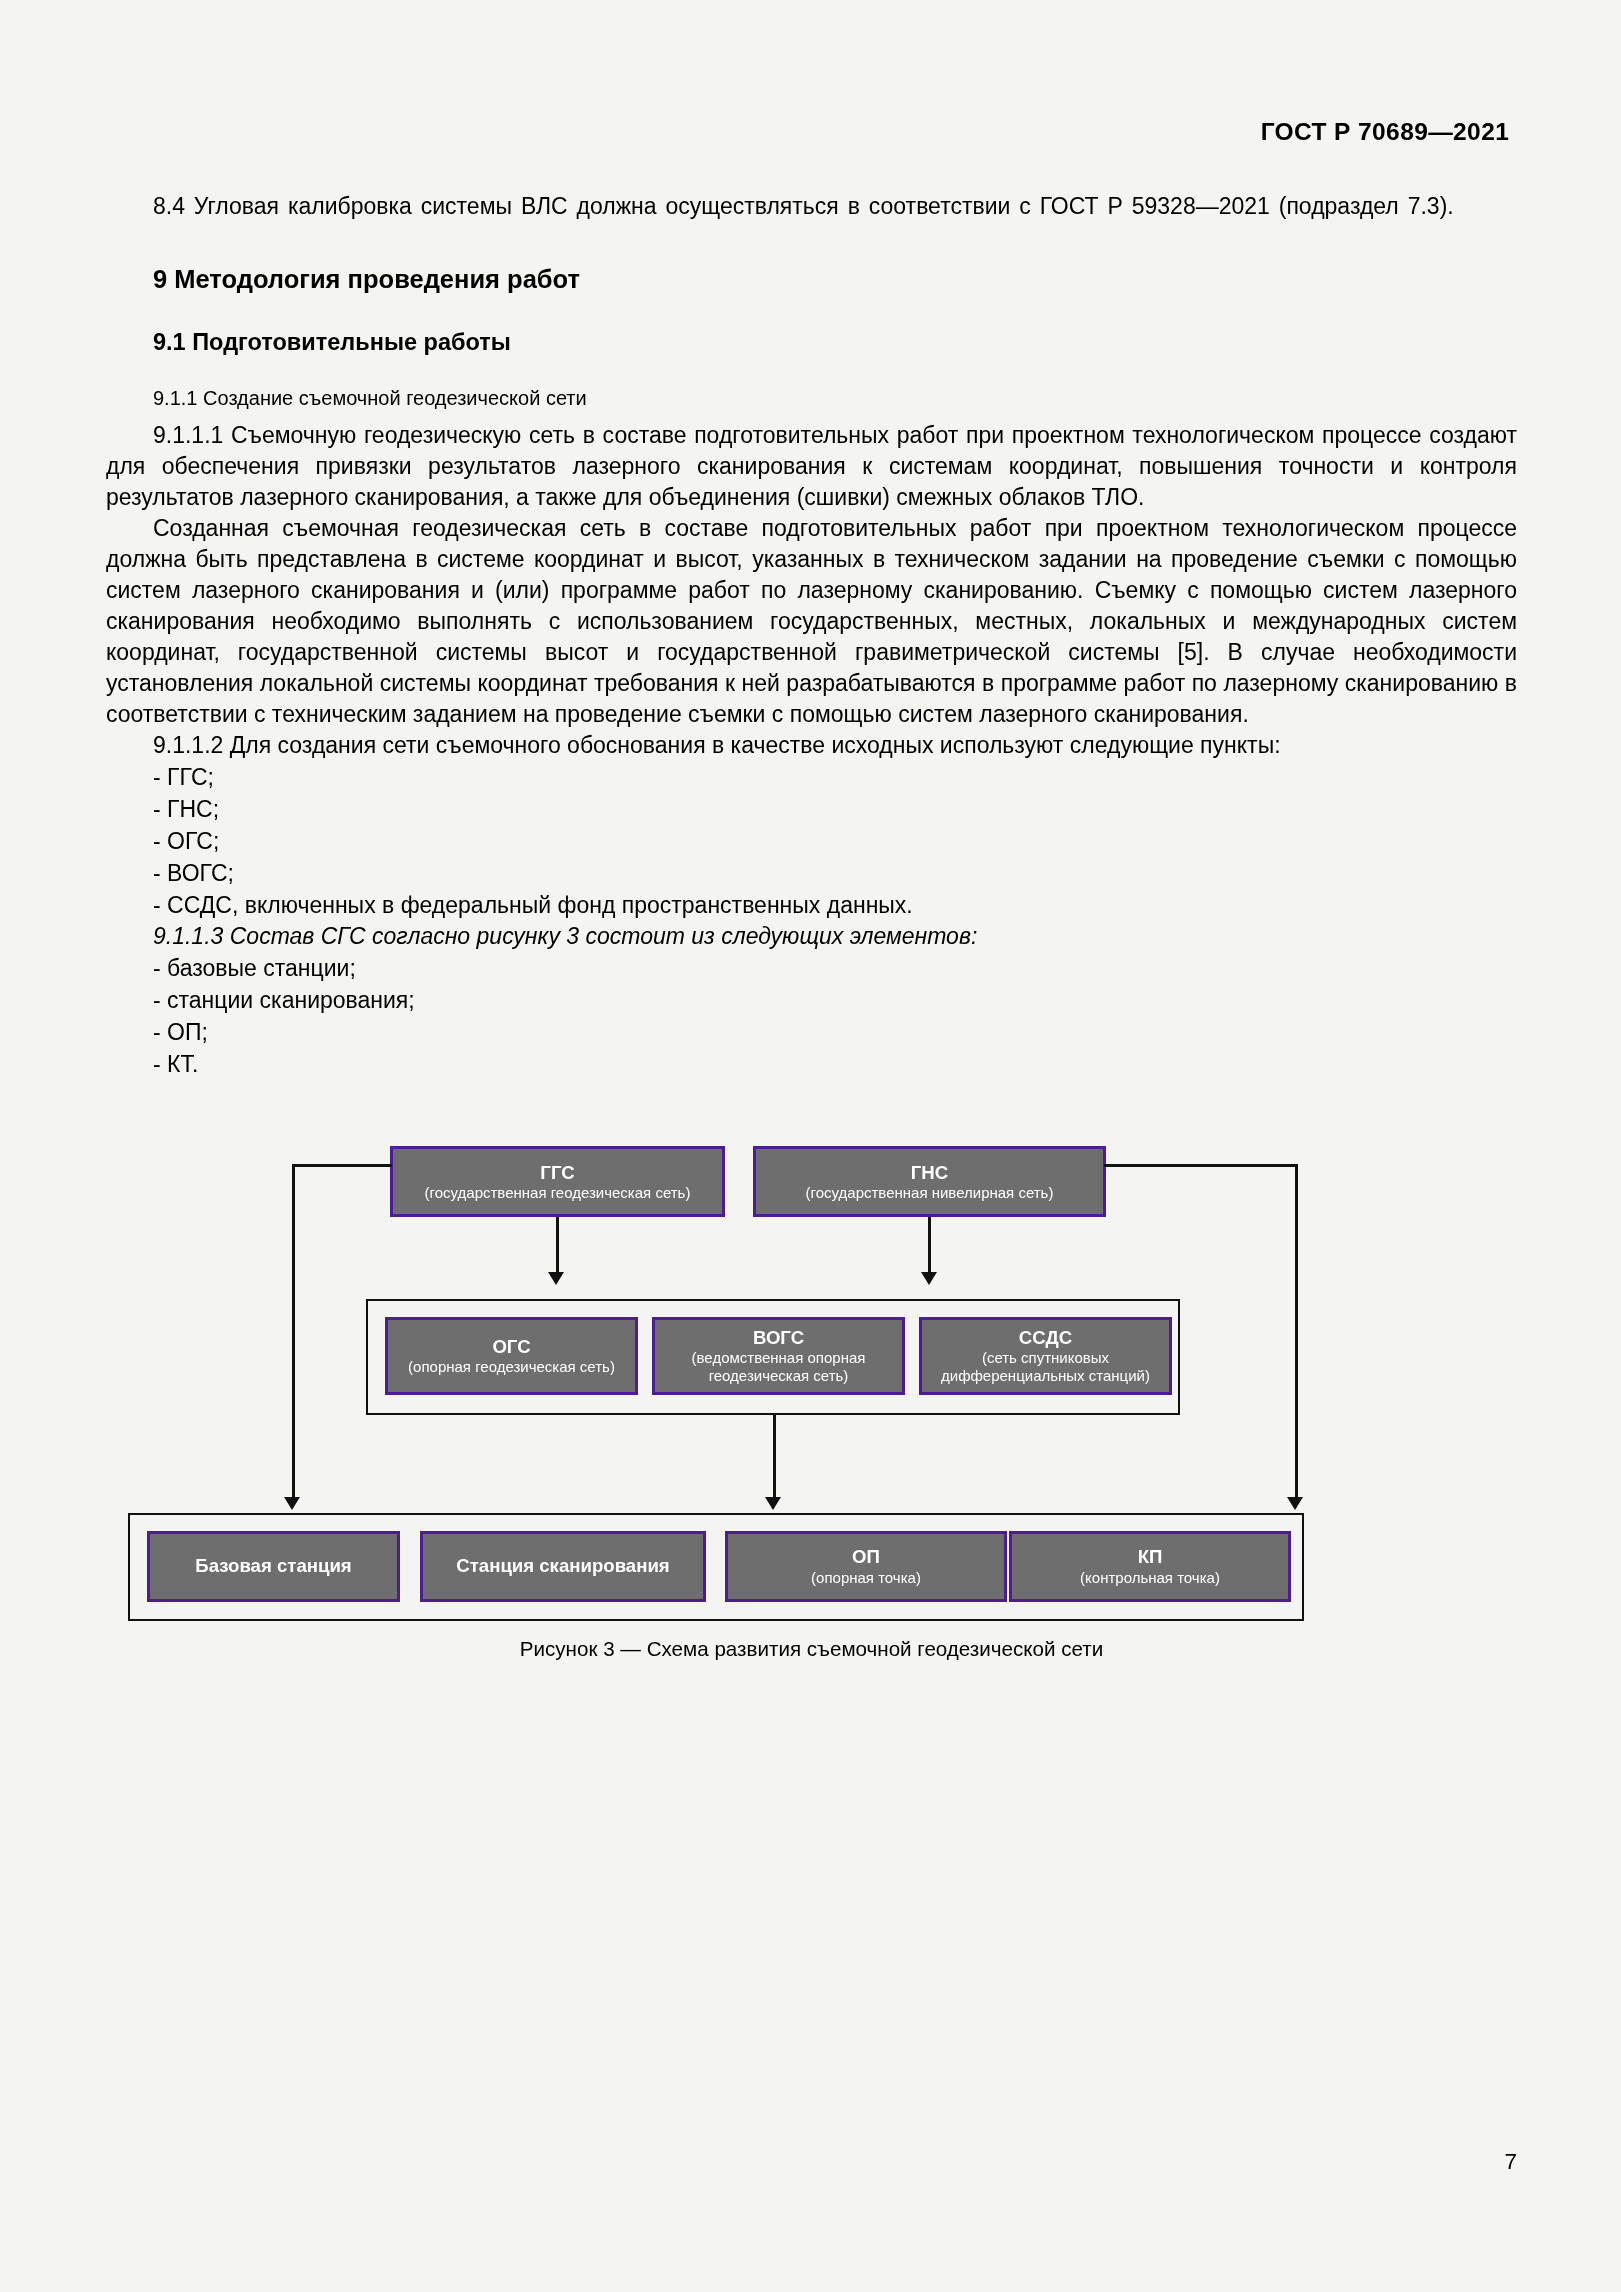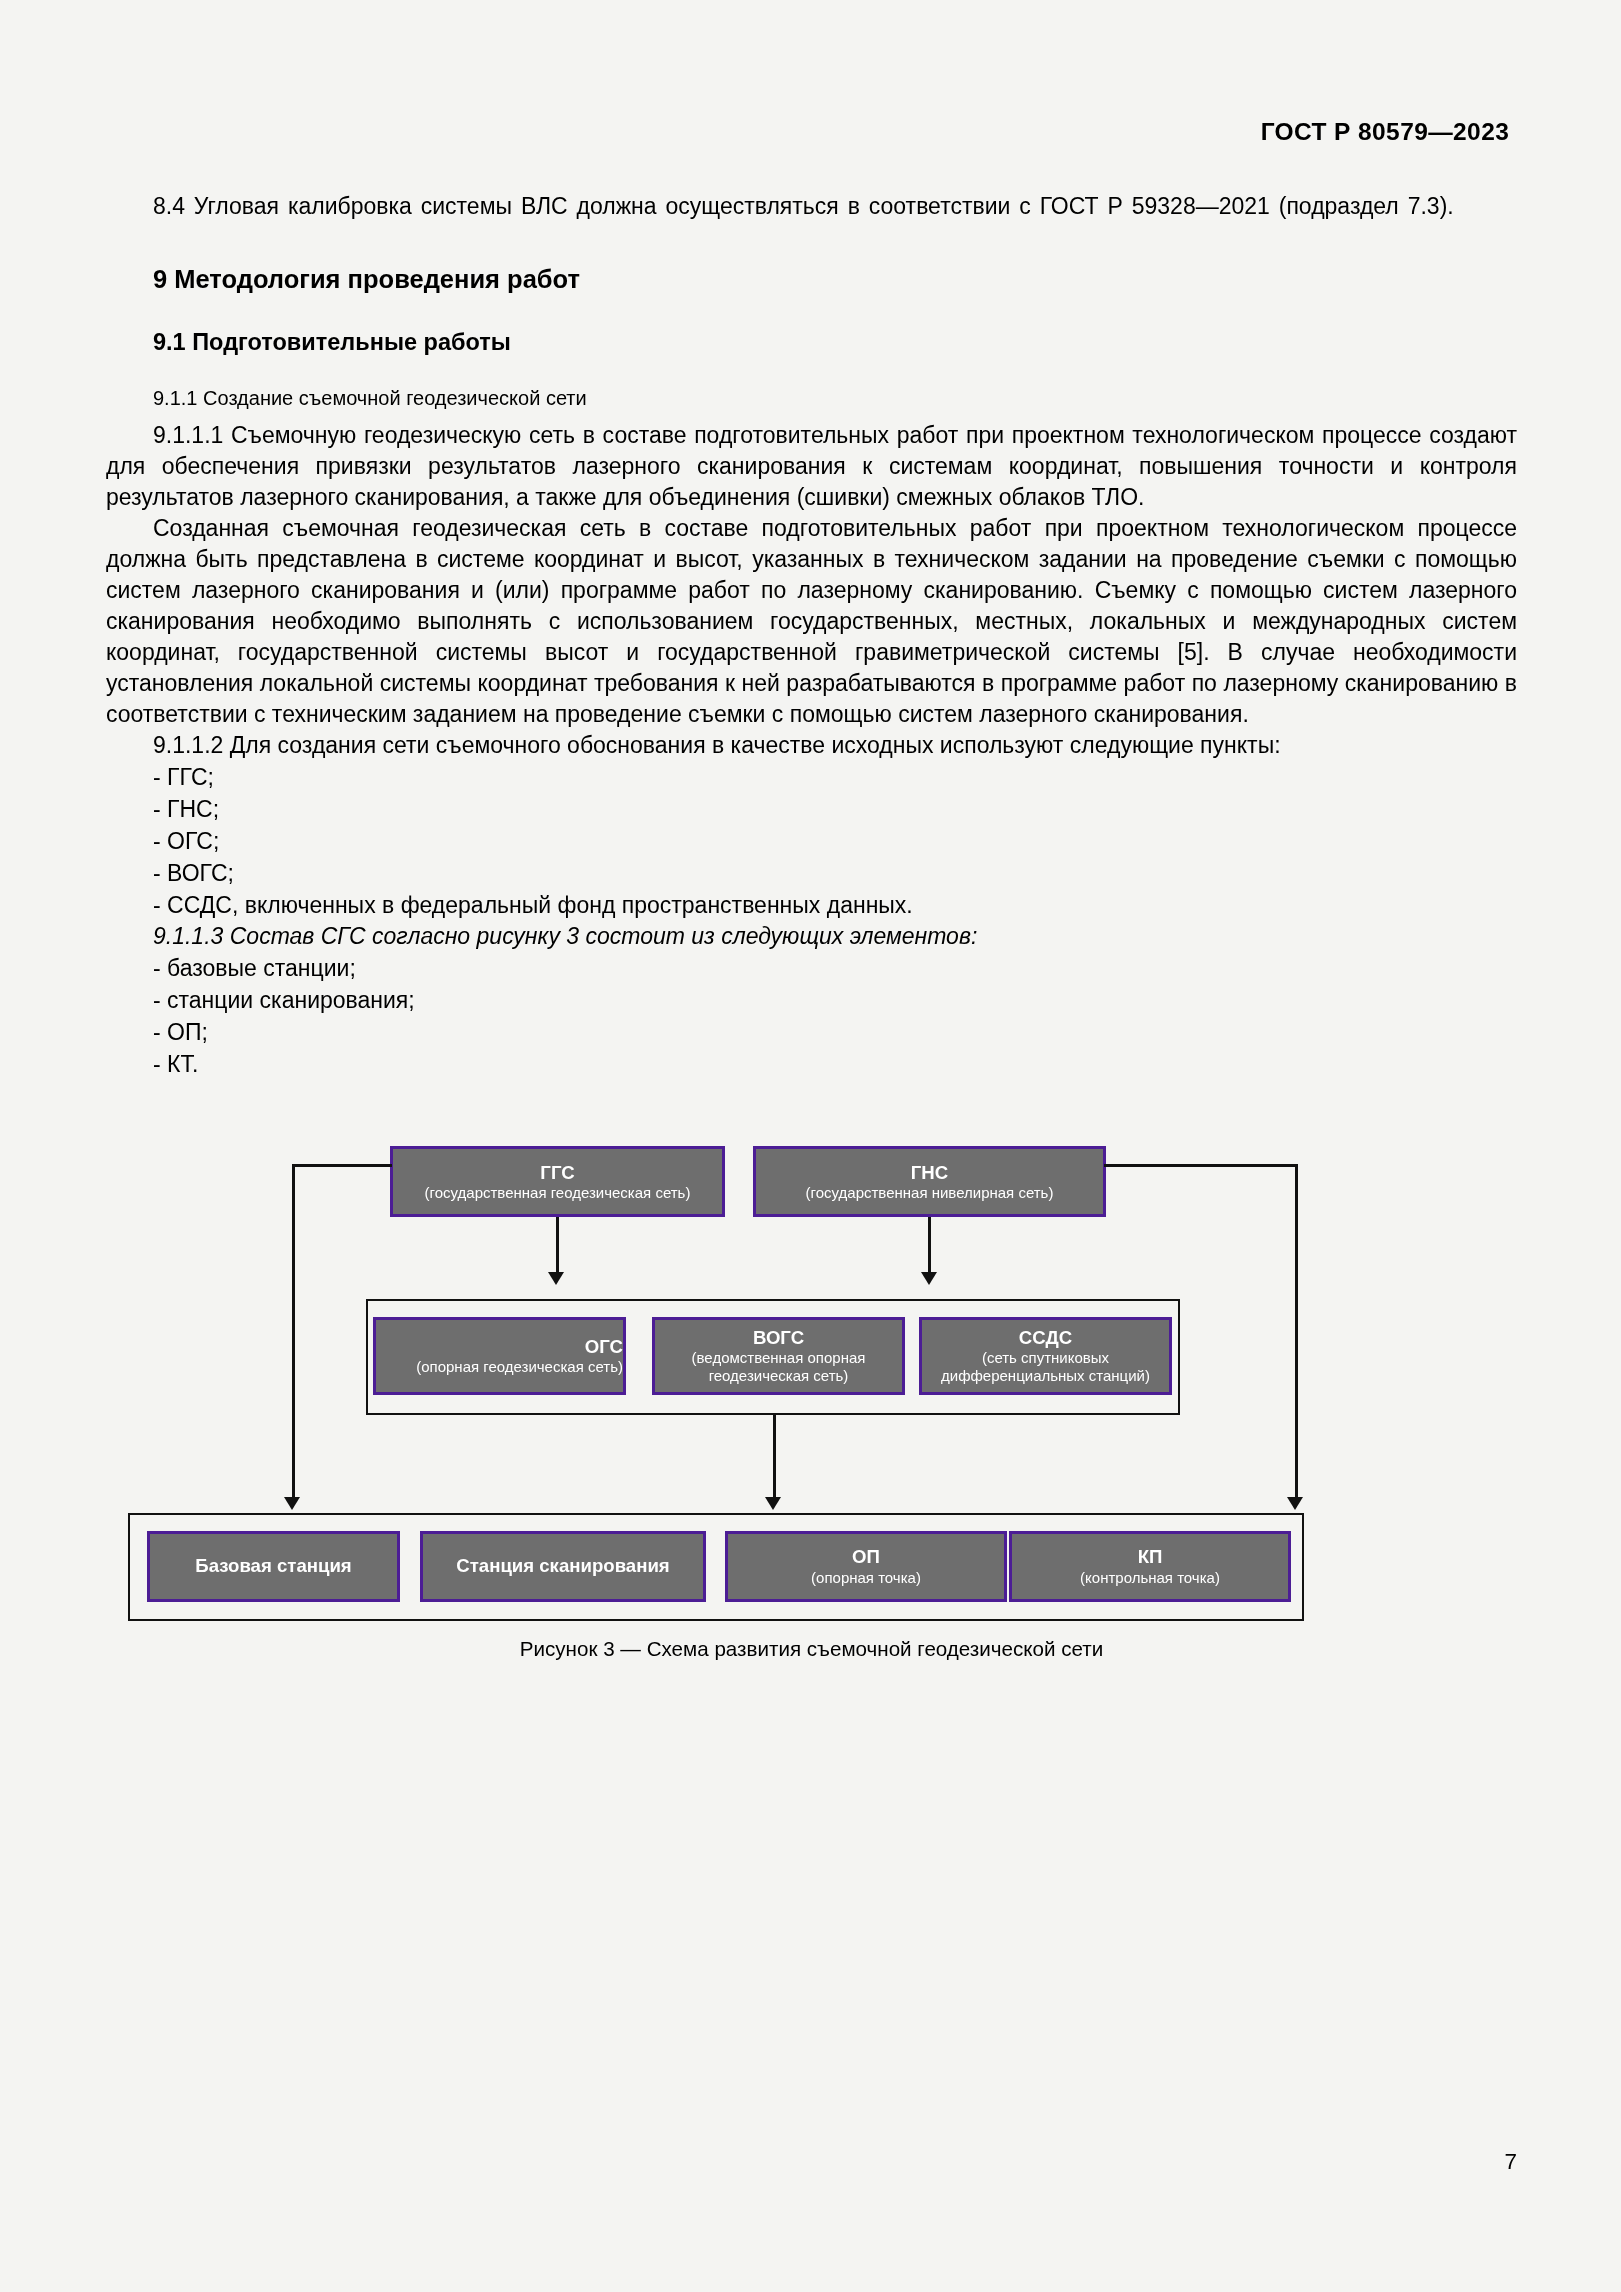--- a/index.html
+++ b/index.html
@@ -150,21 +150,21 @@
     font-size: 22.5px;
   }
 </style>
 </head>
 <body>
 
 <div class="page">
   <div class="sheet">
     <div class="content">
 
-      <div class="header-code">ГОСТ Р 80579—2023</div>
+      <div class="header-code">ГОСТ Р 70689—2021</div>
 
       <p class="body-text spaced">8.4 Угловая калибровка системы ВЛС должна осуществляться в соответствии с ГОСТ Р 59328—2021 (подраздел 7.3).</p>
 
       <h2 class="section">9 Методология проведения работ</h2>
       <h3 class="subsection">9.1 Подготовительные работы</h3>
       <h4 class="subsubsection">9.1.1 Создание съемочной геодезической сети</h4>
 
       <div class="gap-s"></div>
       <p class="body-text">9.1.1.1 Съемочную геодезическую сеть в составе подготовительных работ при проектном технологическом процессе создают для обеспечения привязки результатов лазерного сканирования к системам координат, повышения точности и контроля результатов лазерного сканирования, а также для объединения (сшивки) смежных облаков ТЛО.</p>
       <p class="body-text">Созданная съемочная геодезическая сеть в составе подготовительных работ при проектном технологическом процессе должна быть представлена в системе координат и высот, указанных в техническом задании на проведение съемки с помощью систем лазерного сканирования и (или) программе работ по лазерному сканированию. Съемку с помощью систем лазерного сканирования необходимо выполнять с использованием государственных, местных, локальных и международных систем координат, государственной системы высот и государственной гравиметрической системы [5]. В случае необходимости установления локальной системы координат требования к ней разрабатываются в программе работ по лазерному сканированию в соответствии с техническим заданием на проведение съемки с помощью систем лазерного сканирования.</p>
@@ -208,21 +208,21 @@
         <div class="arrow-down" style="left:1181px; top:372px;"></div>
 
         <div class="vline" style="left:450px; top:92px; height:59px;"></div>
         <div class="arrow-down" style="left:442px; top:147px;"></div>
 
         <div class="vline" style="left:822px; top:92px; height:59px;"></div>
         <div class="arrow-down" style="left:815px; top:147px;"></div>
 
         <div class="fig-frame" style="left:260px; top:174px; width:814px; height:116px;"></div>
 
-        <div class="fig-box" style="left:267px; top:192px; width:253px; height:78px;align-items:flex-end;">
+        <div class="fig-box" style="left:279px; top:192px; width:253px; height:78px;">
           <div class="t1">ОГС</div>
           <div class="t2">(опорная геодезическая сеть)</div>
         </div>
 
         <div class="fig-box" style="left:546px; top:192px; width:253px; height:78px;">
           <div class="t1">ВОГС</div>
           <div class="t2">(ведомственная опорная геодезическая сеть)</div>
         </div>
 
         <div class="fig-box" style="left:813px; top:192px; width:253px; height:78px;">

